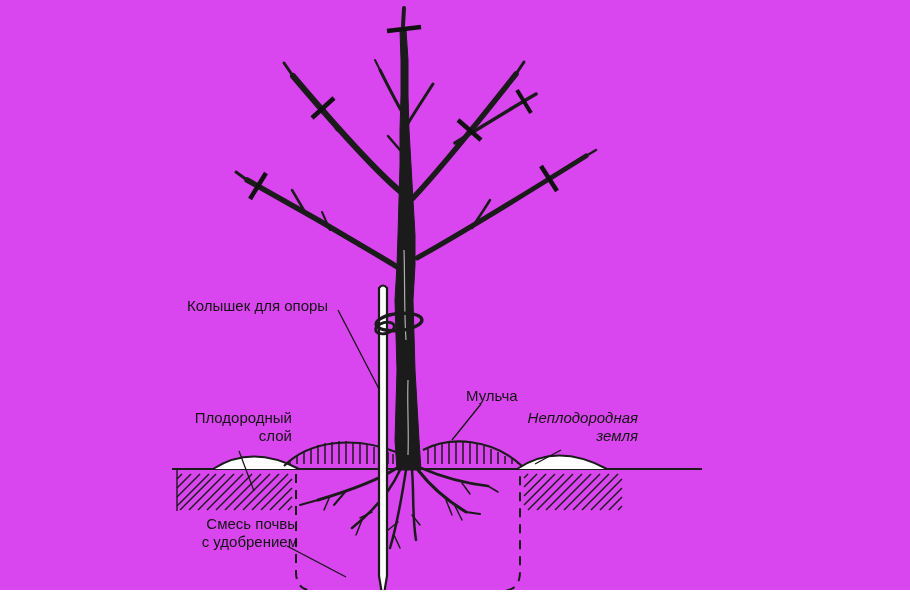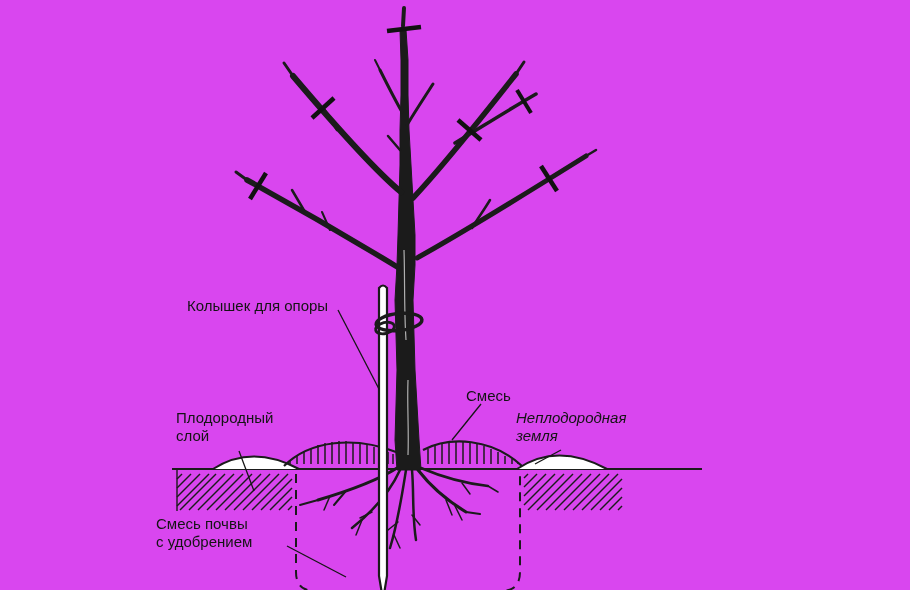--- a/index.html
+++ b/index.html
@@ -12,21 +12,21 @@
     font-family: "Liberation Sans", sans-serif;
   }
   .stage svg { position: absolute; left: 0; top: 0; }
   .diagram-label {
     position: absolute;
     font-size: 15px;
     line-height: 1.18;
     color: #141414;
     white-space: pre-line;
   }
-  .label-center { text-align: left; }
+  .label-center { text-align: right; }
 </style>
 </head>
 <body>
 
 <div class="stage">
 
   <svg width="910" height="606" viewBox="0 0 910 606">
 
     <g stroke="#1b1b1b" stroke-width="2" fill="none">
       <path d="M172,469 H702"></path>
@@ -201,24 +201,24 @@
       <path d="M338,310 L379,389"></path>
       <path d="M481,404 L452,440"></path>
       <path d="M561,450 L535,464"></path>
       <path d="M239,451 L254,491"></path>
       <path d="M287,546 L346,577"></path>
     </g>
   </svg>
 
   <div class="diagram-label" style="left:187px; top:297px;">Колышек для опоры</div>
 
-  <div class="diagram-label" style="left:466px; top:387px;">Смесь</div>
+  <div class="diagram-label" style="left:466px; top:387px;">Мульча</div>
 
   <div class="diagram-label label-center" style="left:516px; top:409px; width:122px;font-style:italic;">Неплодородная
 земля</div>
 
   <div class="diagram-label label-center" style="left:176px; top:409px; width:116px;">Плодородный
 слой</div>
 
-  <div class="diagram-label label-center" style="left:156px; top:515px; width:120px;">Смесь почвы
+  <div class="diagram-label label-center" style="left:178px; top:515px; width:120px;">Смесь почвы
 с удобрением</div>
 
 </div>
 
 </body></html>

